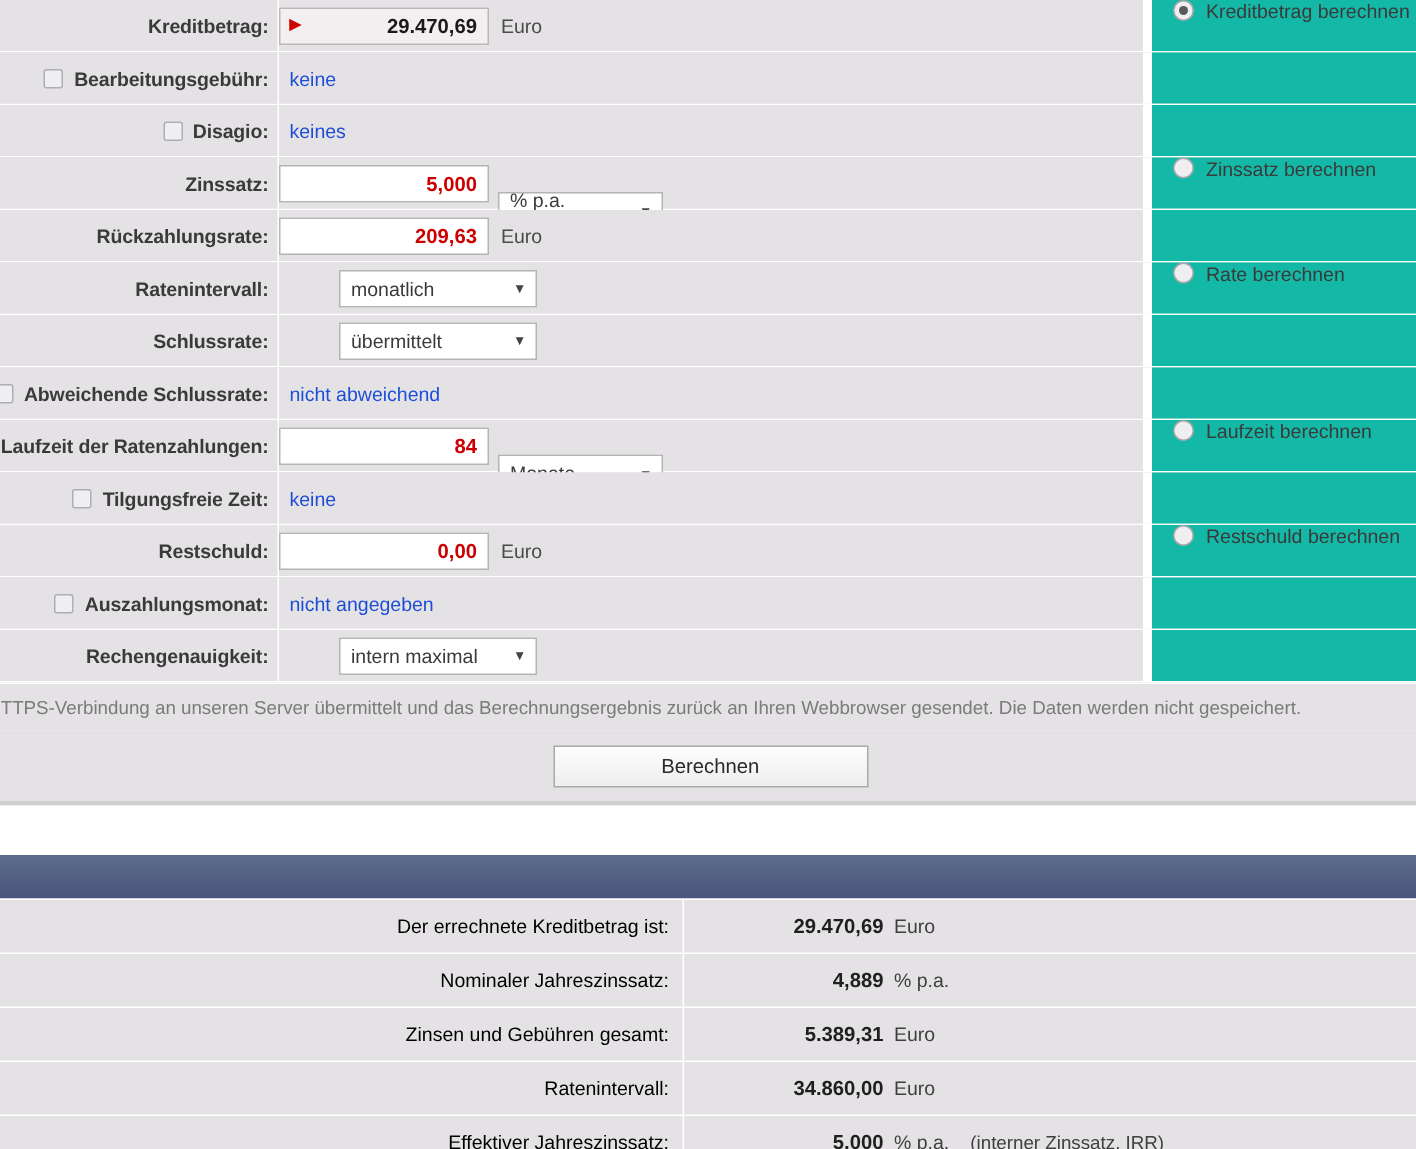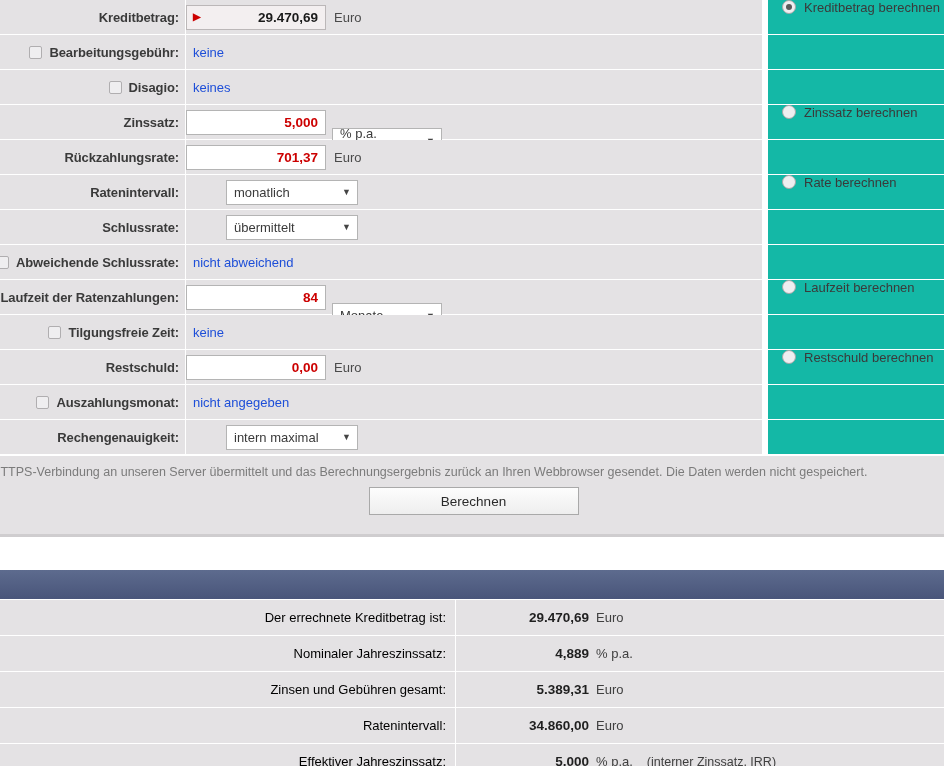--- a/index.html
+++ b/index.html
@@ -155,21 +155,21 @@
   }
   .info-text{
     white-space:nowrap;
     color:#7b7b7b;
     font-size:12.5px;
     margin-left:-372px;
   }
   .btn-strip{
     height:47px;
     background:#e4e2e4;
-    display:flex;justify-content:center;
+    display:flex;align-items:center;justify-content:center;
     border-bottom:3px solid #cfcdcf;
   }
   .calc-btn{
     width:210px;height:28px;
     box-sizing:border-box;
     border:1px solid #a9a9a9;
     background:linear-gradient(#fdfdfd,#eeeeee);
     color:#2a2a2a;
     font-size:13.5px;
     display:flex;align-items:center;justify-content:center;
@@ -288,21 +288,21 @@
           <span class="radio"></span>
           <span class="radio-lbl">Zinssatz berechnen</span>
         </div>
       </div>
       <div class="row">
         <div class="cell-label">
           <span class="lbl">Rückzahlungsrate:</span>
         </div>
         <div class="cell-field">
           <div class="txtbox">
-            <span class="">701,37</span>
+            <span class="">209,63</span>
           </div>
           <span class="unit">Euro</span>
         </div>
         <div class="gap-col"></div>
         <div class="cell-radio"></div>
       </div>
       <div class="row">
         <div class="cell-label">
           <span class="lbl">Ratenintervall:</span>
         </div>

